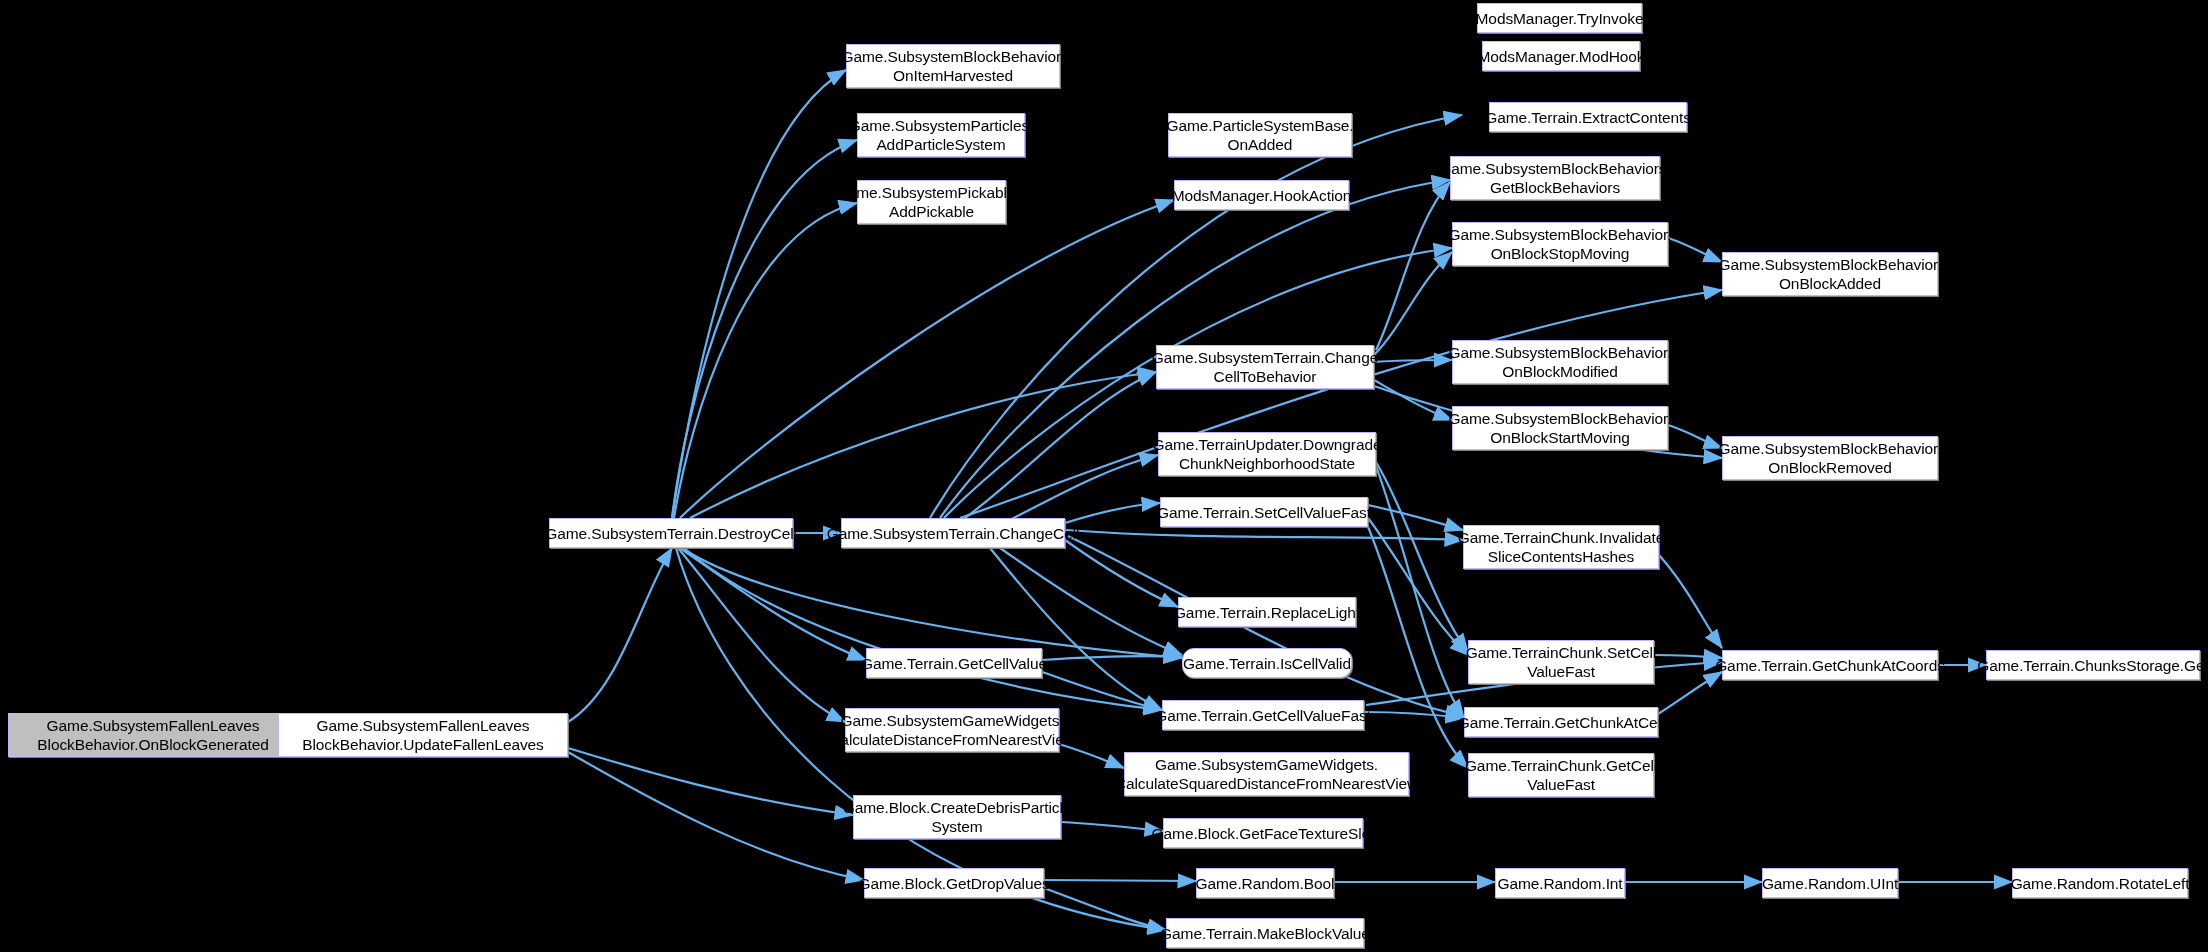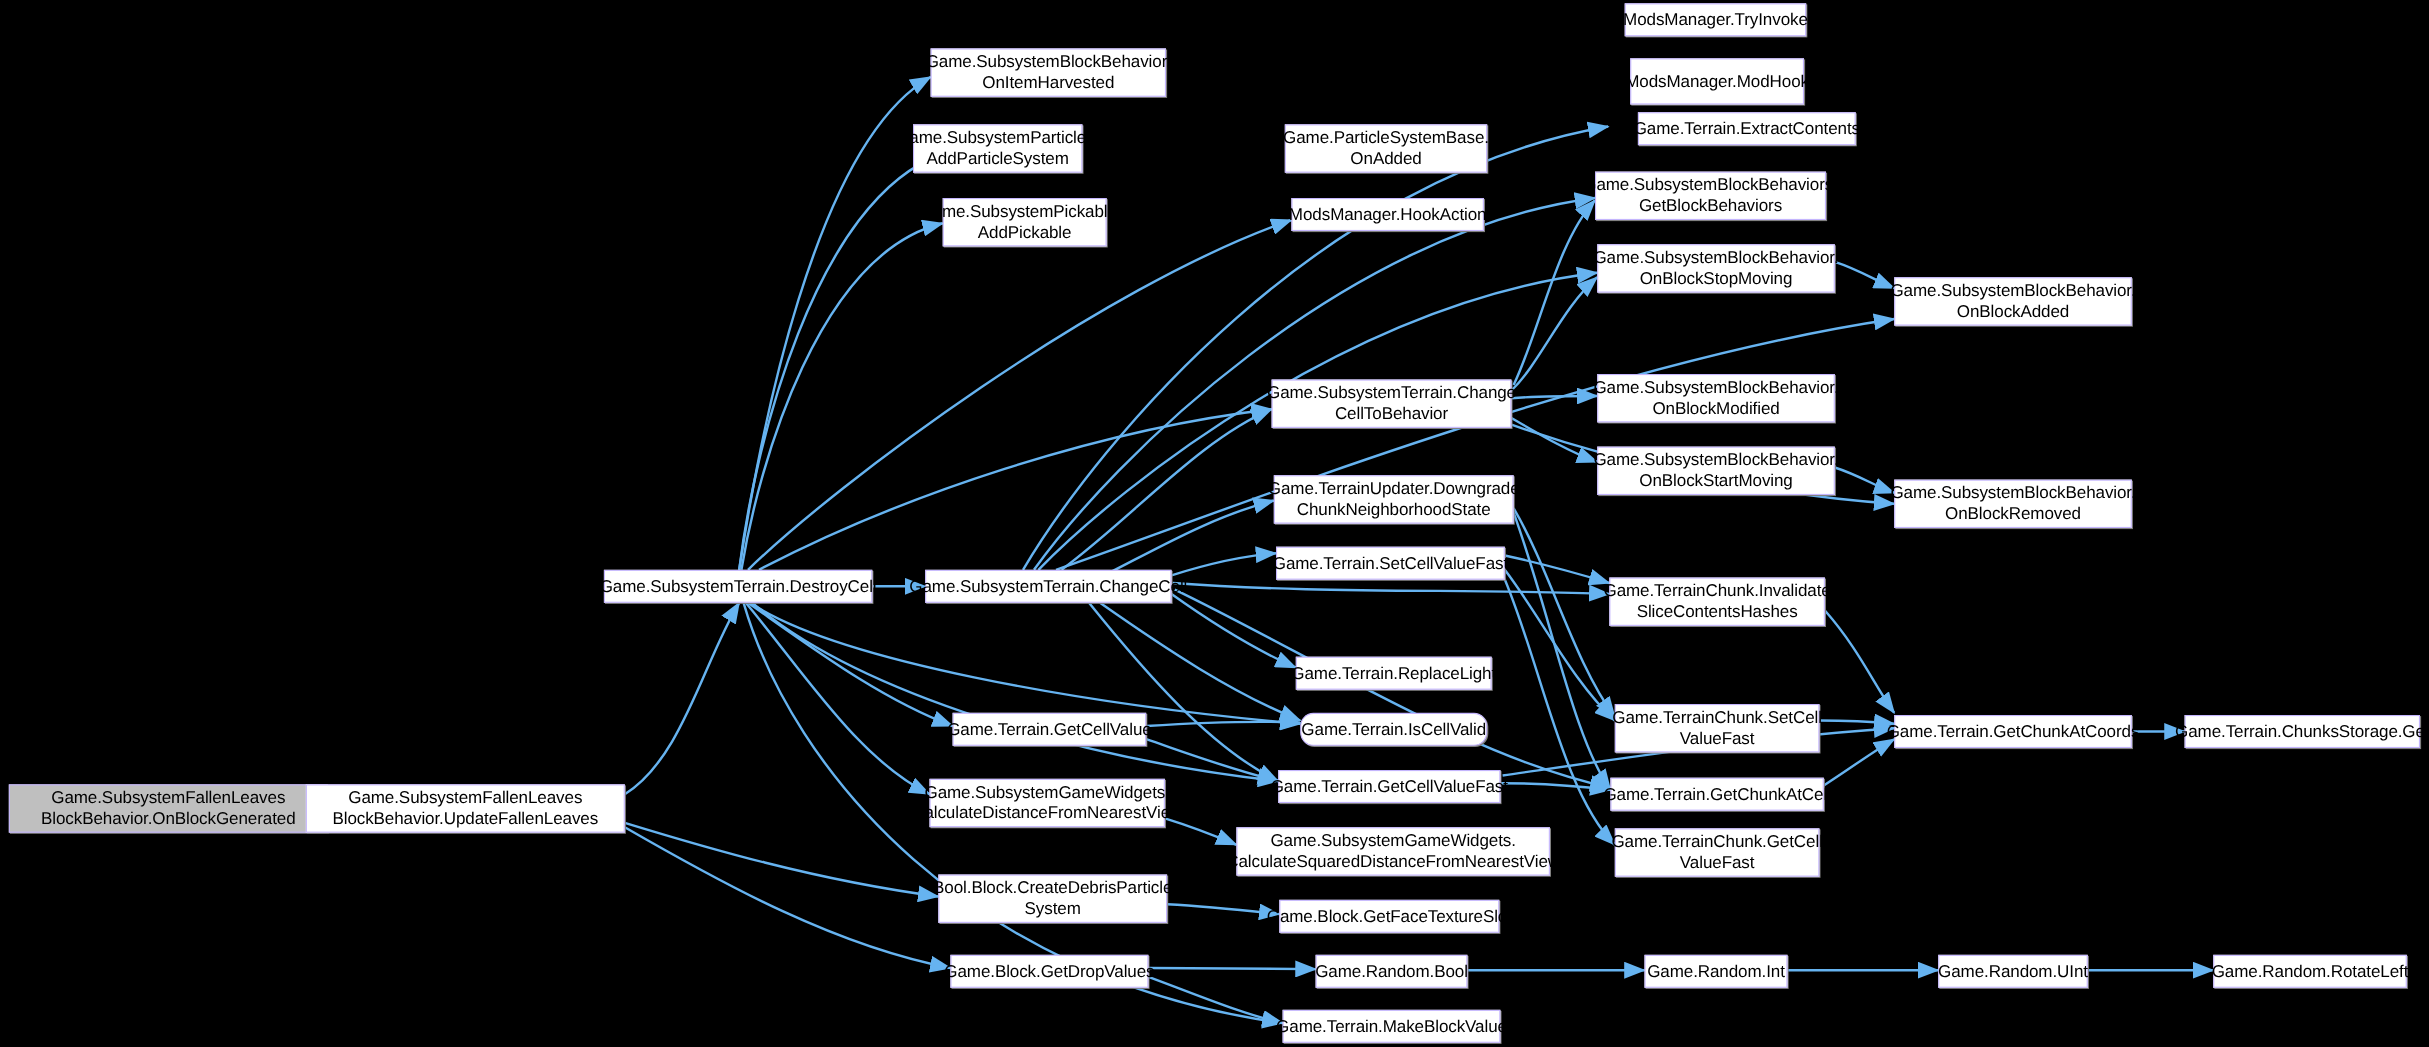--- a/index.html
+++ b/index.html
@@ -96,29 +96,29 @@
   </svg>
   <div id="node-layer">
       <div class="node current" style="left: 8px; top: 713px; width: 290px; height: 44px;"><span>Game.SubsystemFallenLeaves
 BlockBehavior.OnBlockGenerated</span></div>
       <div class="node" style="left: 278px; top: 713px; width: 290px; height: 44px;"><span>Game.SubsystemFallenLeaves
 BlockBehavior.UpdateFallenLeaves</span></div>
       <div class="node" style="left: 549px; top: 518px; width: 244px; height: 30px;"><span>Game.SubsystemTerrain.DestroyCell</span></div>
       <div class="node" style="left: 841px; top: 518px; width: 224px; height: 30px;"><span>Game.SubsystemTerrain.ChangeCell</span></div>
       <div class="node" style="left: 846px; top: 44px; width: 214px; height: 44px;"><span>Game.SubsystemBlockBehavior.
 OnItemHarvested</span></div>
-      <div class="node" style="left: 830px; top: 113px; width: 154px; height: 44px;"><span>Game.SubsystemParticles.
+      <div class="node" style="left: 857px; top: 113px; width: 168px; height: 44px;"><span>Game.SubsystemParticles.
 AddParticleSystem</span></div>
       <div class="node" style="left: 857px; top: 180px; width: 149px; height: 44px;"><span>Game.SubsystemPickables.
 AddPickable</span></div>
       <div class="node" style="left: 1168px; top: 113px; width: 184px; height: 44px;"><span>Game.ParticleSystemBase.
 OnAdded</span></div>
       <div class="node" style="left: 1174px; top: 180px; width: 175px; height: 30px;"><span>ModsManager.HookAction</span></div>
       <div class="node" style="left: 1477px; top: 3px; width: 165px; height: 30px;"><span>ModsManager.TryInvoke</span></div>
-      <div class="node" style="left: 1482px; top: 53px; width: 158px; height: 42px;"><span>ModsManager.ModHook</span></div>
+      <div class="node" style="left: 1482px; top: 41px; width: 158px; height: 30px;"><span>ModsManager.ModHook</span></div>
       <div class="node" style="left: 1462px; top: 102px; width: 198px; height: 30px; margin-left: 27px;"><span>Game.Terrain.ExtractContents</span></div>
       <div class="node" style="left: 1450px; top: 156px; width: 210px; height: 44px;"><span>Game.SubsystemBlockBehaviors.
 GetBlockBehaviors</span></div>
       <div class="node" style="left: 1452px; top: 222px; width: 216px; height: 44px;"><span>Game.SubsystemBlockBehavior.
 OnBlockStopMoving</span></div>
       <div class="node" style="left: 1722px; top: 252px; width: 216px; height: 44px;"><span>Game.SubsystemBlockBehavior.
 OnBlockAdded</span></div>
       <div class="node" style="left: 1452px; top: 340px; width: 216px; height: 44px;"><span>Game.SubsystemBlockBehavior.
 OnBlockModified</span></div>
       <div class="node" style="left: 1452px; top: 406px; width: 216px; height: 44px;"><span>Game.SubsystemBlockBehavior.
@@ -140,21 +140,21 @@
       <div class="node" style="left: 1162px; top: 700px; width: 202px; height: 30px;"><span>Game.Terrain.GetCellValueFast</span></div>
       <div class="node" style="left: 1464px; top: 707px; width: 194px; height: 30px;"><span>Game.Terrain.GetChunkAtCell</span></div>
       <div class="node" style="left: 1468px; top: 753px; width: 186px; height: 44px;"><span>Game.TerrainChunk.GetCell
 ValueFast</span></div>
       <div class="node" style="left: 1722px; top: 650px; width: 216px; height: 30px;"><span>Game.Terrain.GetChunkAtCoords</span></div>
       <div class="node" style="left: 1986px; top: 650px; width: 214px; height: 30px;"><span>Game.Terrain.ChunksStorage.Get</span></div>
       <div class="node" style="left: 845px; top: 708px; width: 214px; height: 44px;"><span>Game.SubsystemGameWidgets.
 CalculateDistanceFromNearestView</span></div>
       <div class="node" style="left: 1124px; top: 752px; width: 285px; height: 44px;"><span>Game.SubsystemGameWidgets.
 CalculateSquaredDistanceFromNearestView</span></div>
-      <div class="node" style="left: 853px; top: 795px; width: 208px; height: 44px;"><span>Bool.Block.CreateDebrisParticle
+      <div class="node" style="left: 853px; top: 795px; width: 208px; height: 44px;"><span>Game.Block.CreateDebrisParticle
 System</span></div>
       <div class="node" style="left: 1163px; top: 818px; width: 200px; height: 30px;"><span>Game.Block.GetFaceTextureSlot</span></div>
       <div class="node" style="left: 864px; top: 868px; width: 180px; height: 30px;"><span>Game.Block.GetDropValues</span></div>
       <div class="node" style="left: 1196px; top: 868px; width: 138px; height: 30px;"><span>Game.Random.Bool</span></div>
       <div class="node" style="left: 1166px; top: 918px; width: 198px; height: 30px;"><span>Game.Terrain.MakeBlockValue</span></div>
       <div class="node" style="left: 1495px; top: 868px; width: 130px; height: 30px;"><span>Game.Random.Int</span></div>
       <div class="node" style="left: 1762px; top: 868px; width: 136px; height: 30px;"><span>Game.Random.UInt</span></div>
       <div class="node" style="left: 2012px; top: 868px; width: 176px; height: 30px;"><span>Game.Random.RotateLeft</span></div>
     </div>
 </div>

